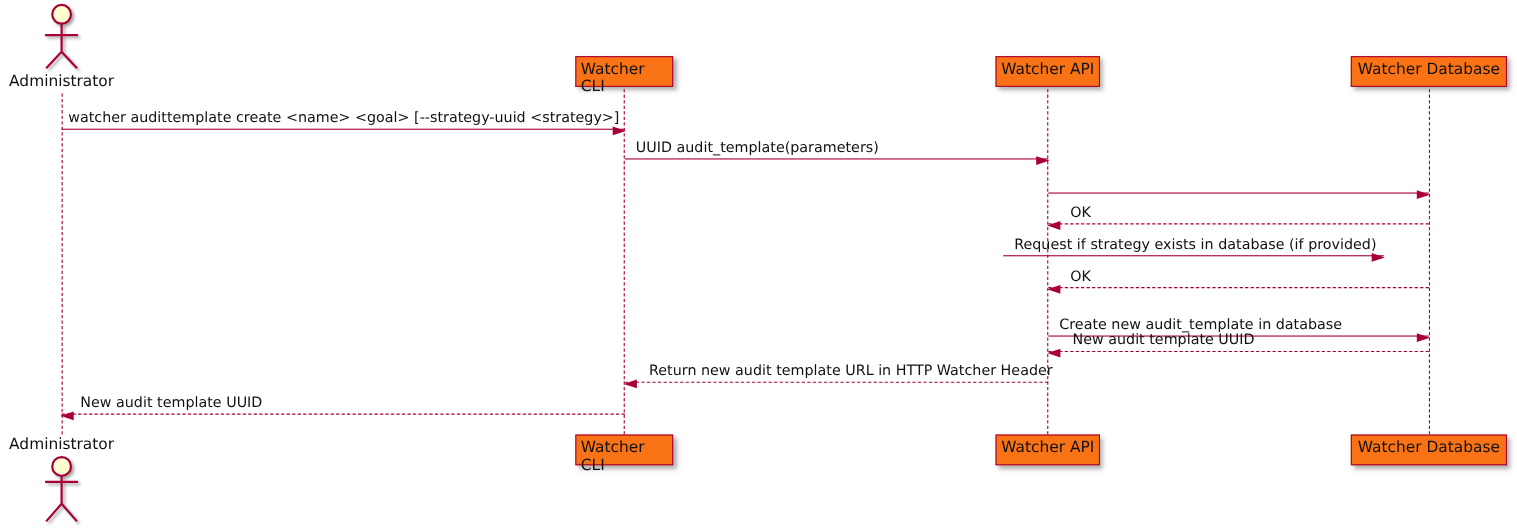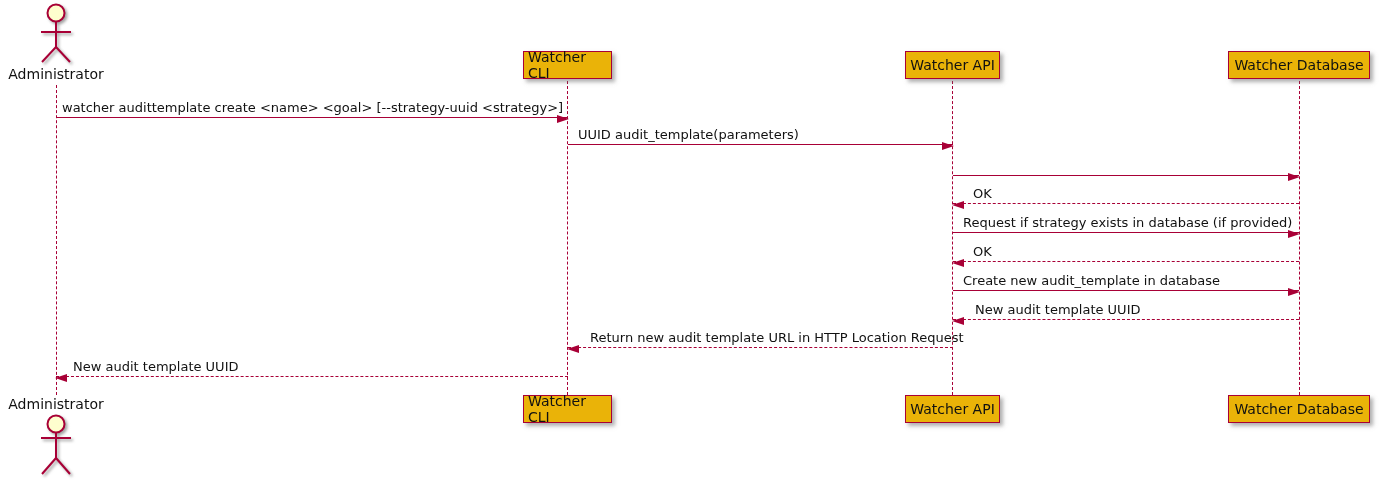--- a/index.html
+++ b/index.html
@@ -8,24 +8,24 @@
     width:1379px;height:483px;
     background:#ffffff;
     font-family:"DejaVu Sans","Liberation Sans",sans-serif;
     color:#1a1a1a;
     overflow:hidden;
   }
   
   .pbox{
     position:absolute;
     height:20px;
-    background:#eab308;
+    background:#f97316;
     border:1.5px solid #A80036;
     box-shadow:3px 3px 4px rgba(110,110,110,.55);
-    display:flex;align-items:center;justify-content:center;
+    display:flex;justify-content:center;
     font-size:14px;color:#111;
     padding:3px 4px;
     box-sizing:content-box;
   }
   
   .lifeline{
     position:absolute;
     width:0;
     border-left:1px dashed #A80036;
   }
@@ -103,46 +103,46 @@
     <span class="line"></span>
     <span class="arrow right"></span>
   </div>
 
   <div class="msg" style="left:953px;top:188px;width:346px;">
     <span class="lbl" style="left:20px">OK</span>
     <span class="line dashed"></span>
     <span class="arrow left"></span>
   </div>
 
-  <div class="msg" style="left:953px;top:217px;width:346px;">
+  <div class="msg" style="left:912px;top:217px;width:346px;">
     <span class="lbl" style="left:10px">Request if strategy exists in database (if provided)</span>
     <span class="line"></span>
     <span class="arrow right"></span>
   </div>
 
   <div class="msg" style="left:953px;top:246px;width:346px;">
     <span class="lbl" style="left:20px">OK</span>
     <span class="line dashed"></span>
     <span class="arrow left"></span>
   </div>
 
-  <div class="msg" style="left:953px;top:275px;width:346px;">
+  <div class="msg" style="left:953px;top:290px;width:346px;">
     <span class="lbl" style="left:10px">Create new audit_template in database</span>
     <span class="line"></span>
     <span class="arrow right"></span>
   </div>
 
   <div class="msg" style="left:953px;top:304px;width:346px;">
     <span class="lbl" style="left:22px">New audit template UUID</span>
     <span class="line dashed"></span>
     <span class="arrow left"></span>
   </div>
 
   <div class="msg" style="left:568px;top:332px;width:385px;">
-    <span class="lbl" style="left:22px">Return new audit template URL in HTTP Location Request</span>
+    <span class="lbl" style="left:22px">Return new audit template URL in HTTP Watcher Header</span>
     <span class="line dashed"></span>
     <span class="arrow left"></span>
   </div>
 
   <div class="msg" style="left:56px;top:361px;width:512px;">
     <span class="lbl" style="left:17px">New audit template UUID</span>
     <span class="line dashed"></span>
     <span class="arrow left"></span>
   </div>
 

